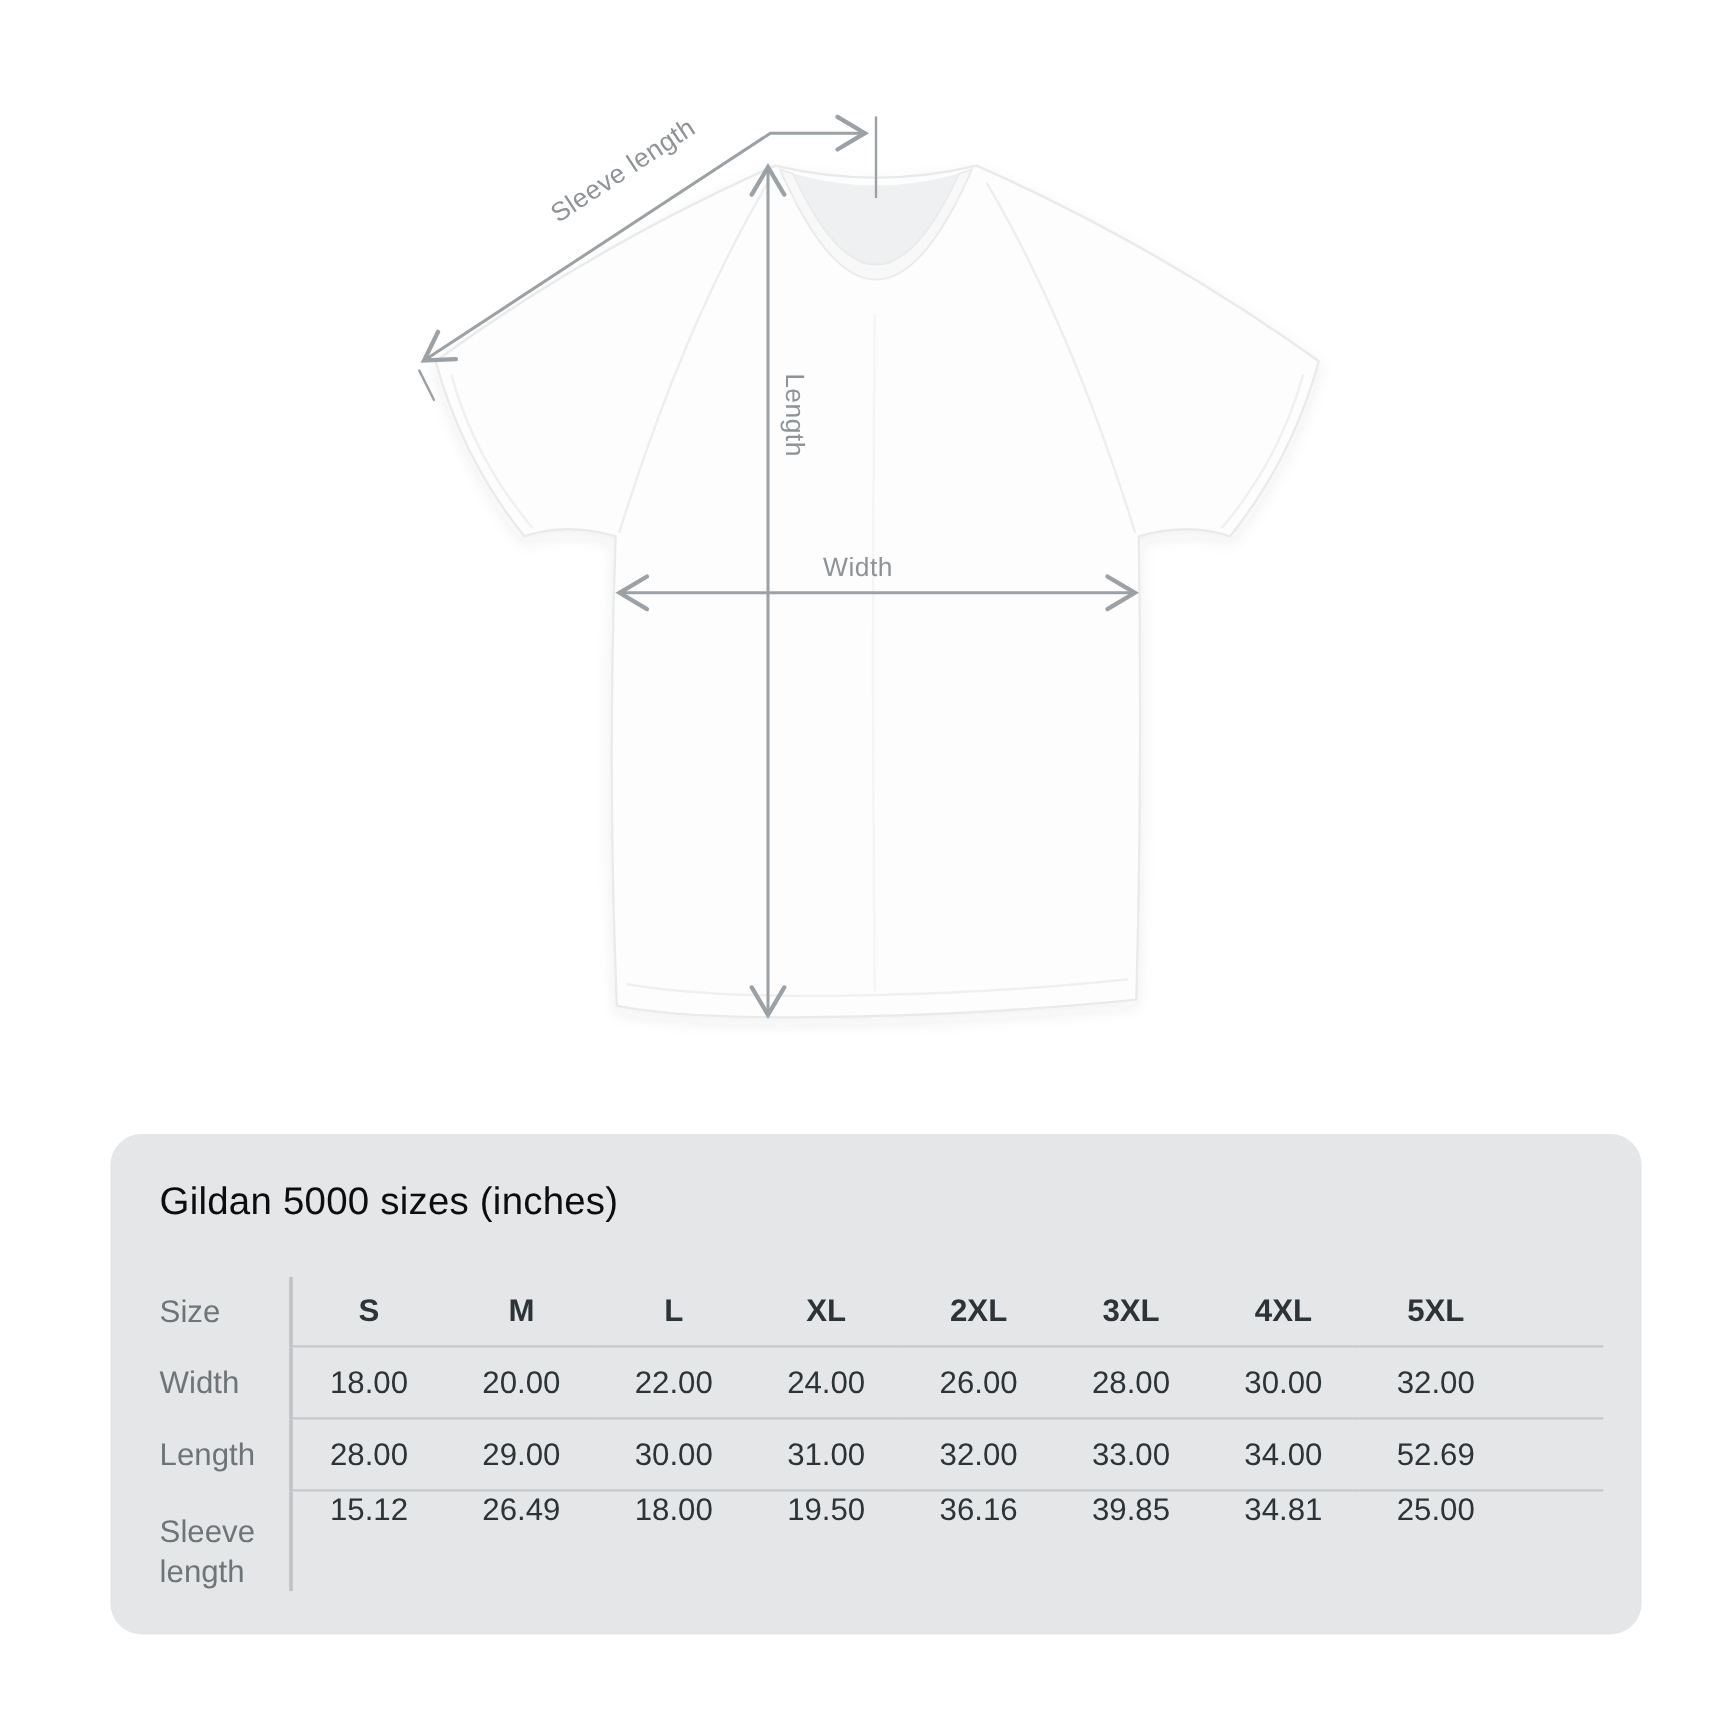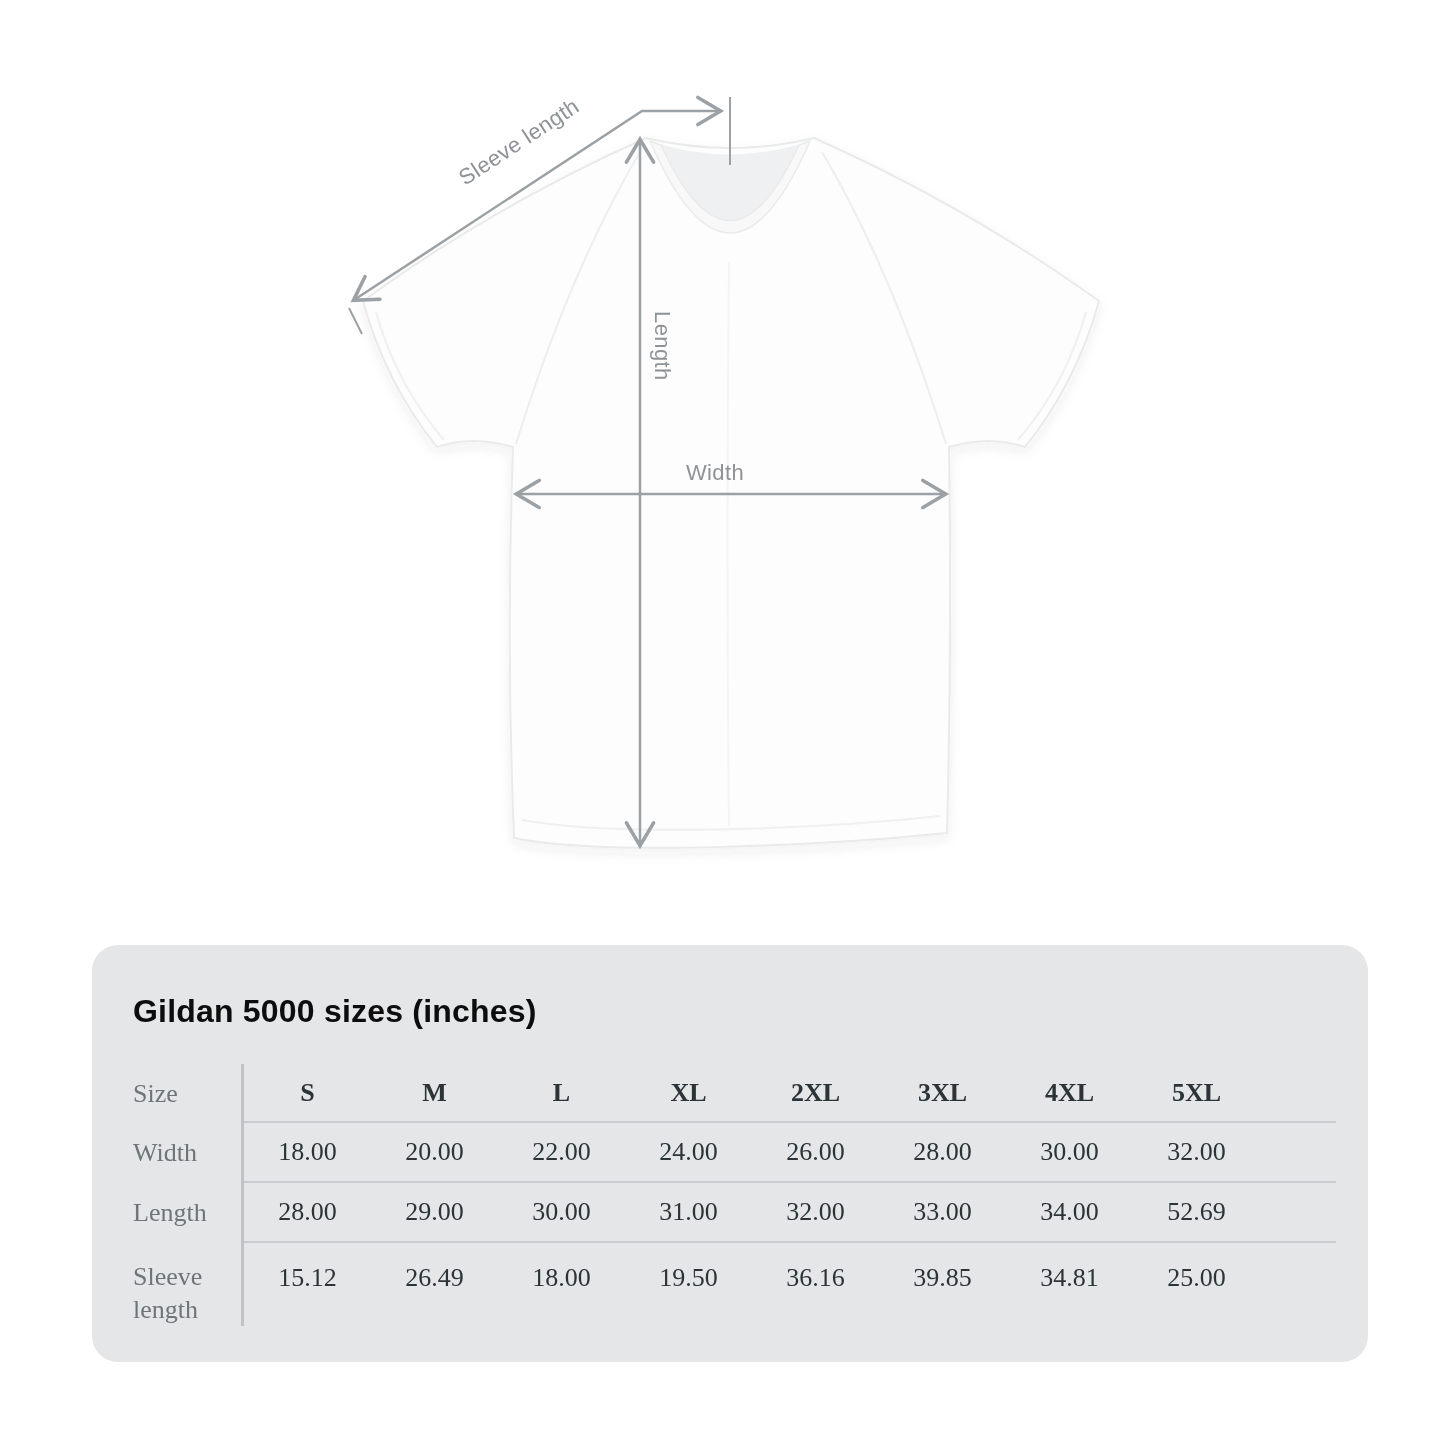--- a/index.html
+++ b/index.html
@@ -26,43 +26,42 @@
     left: 92px;
     top: 945px;
     width: 1276px;
     height: 417px;
     background: #e4e6e8;
     border-radius: 26px;
   }
   .panel-title {
     position: absolute;
     left: 41px;
-    top: 48px;
+    top: 38px;
     margin: 0;
     font-size: 32px;
     line-height: 36px;
-    font-weight: 700;
+    font-weight: 400;
     color: #0d0d0d;
     letter-spacing: 0.2px;
     white-space: nowrap;
   }
   .size-table {
     position: absolute;
     left: 41px;
     top: 119px;
     border-collapse: collapse;
     table-layout: fixed;
     font-size: 26px;
     color: #2c3438;
   }
   .size-table th, .size-table td {
     padding: 0;
     font-weight: 400;
     vertical-align: middle;
-    font-family: Liberation Serif, serif;
   }
   tr.head  { height: 58px; }
   tr.r1    { height: 60px; }
   tr.r2    { height: 60px; }
   tr.r3    { height: 78px; }
   .rowlab {
     width: 108px;
     text-align: left;
     color: #6e7578;
     line-height: 33px;
@@ -71,21 +70,21 @@
     width: 127px;
     text-align: center;
   }
   .fill { width: 76px; }
   .first { border-left: 3px solid #c0c3c5; }
   tr.head .c { font-weight: 700; }
   tr.head .c, tr.head .fill,
   tr.r1 .c,  tr.r1 .fill,
   tr.r2 .c,  tr.r2 .fill { border-bottom: 2px solid #c8cbcd; }
   tr.r3 td, tr.r3 th { vertical-align: top; }
-  tr.r3 .c   { padding-top: 20px; }
+  tr.r3 .c   { }
   tr.r3 .rowlab { padding-top: 18px; }
 </style>
 </head>
 <body>
 
 <div class="stage">
 
   <svg class="diagram" width="1445" height="945" viewBox="0 0 1445 945">
     <defs>
       <marker id="ah" markerWidth="40" markerHeight="40" viewBox="-24 -14 28 28" refX="-0.5" refY="0" orient="auto-start-reverse" markerUnits="userSpaceOnUse">

